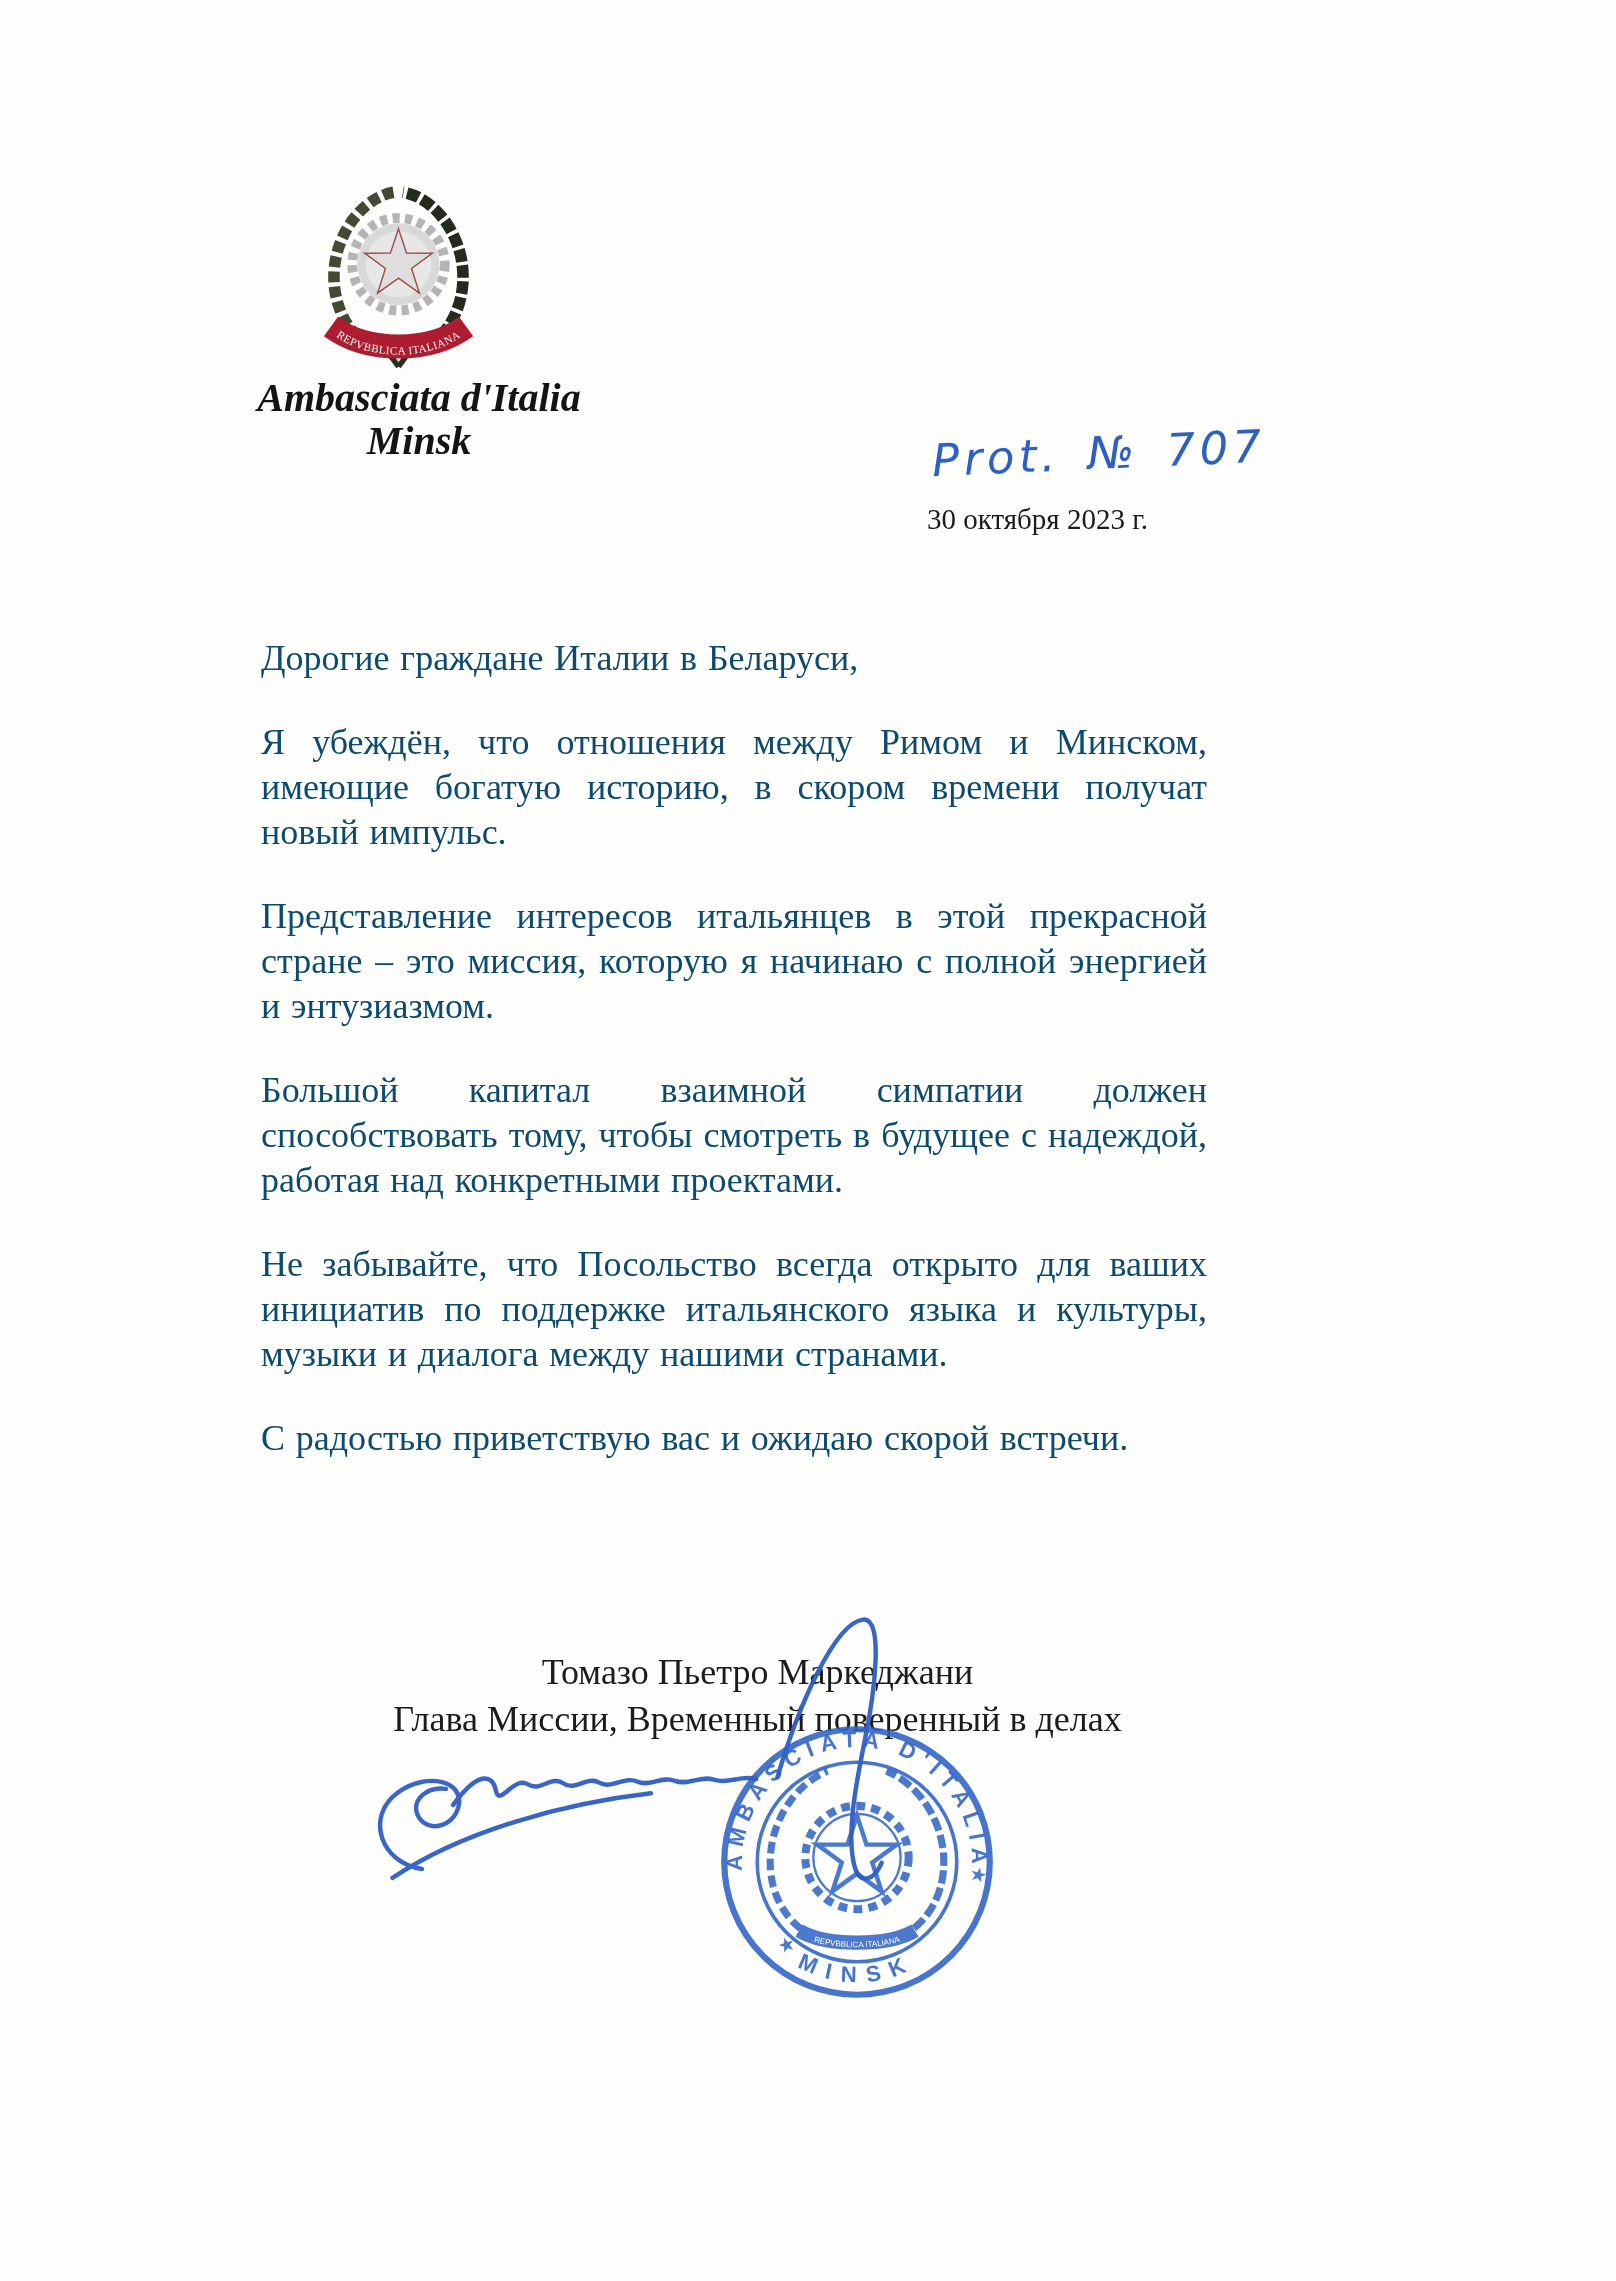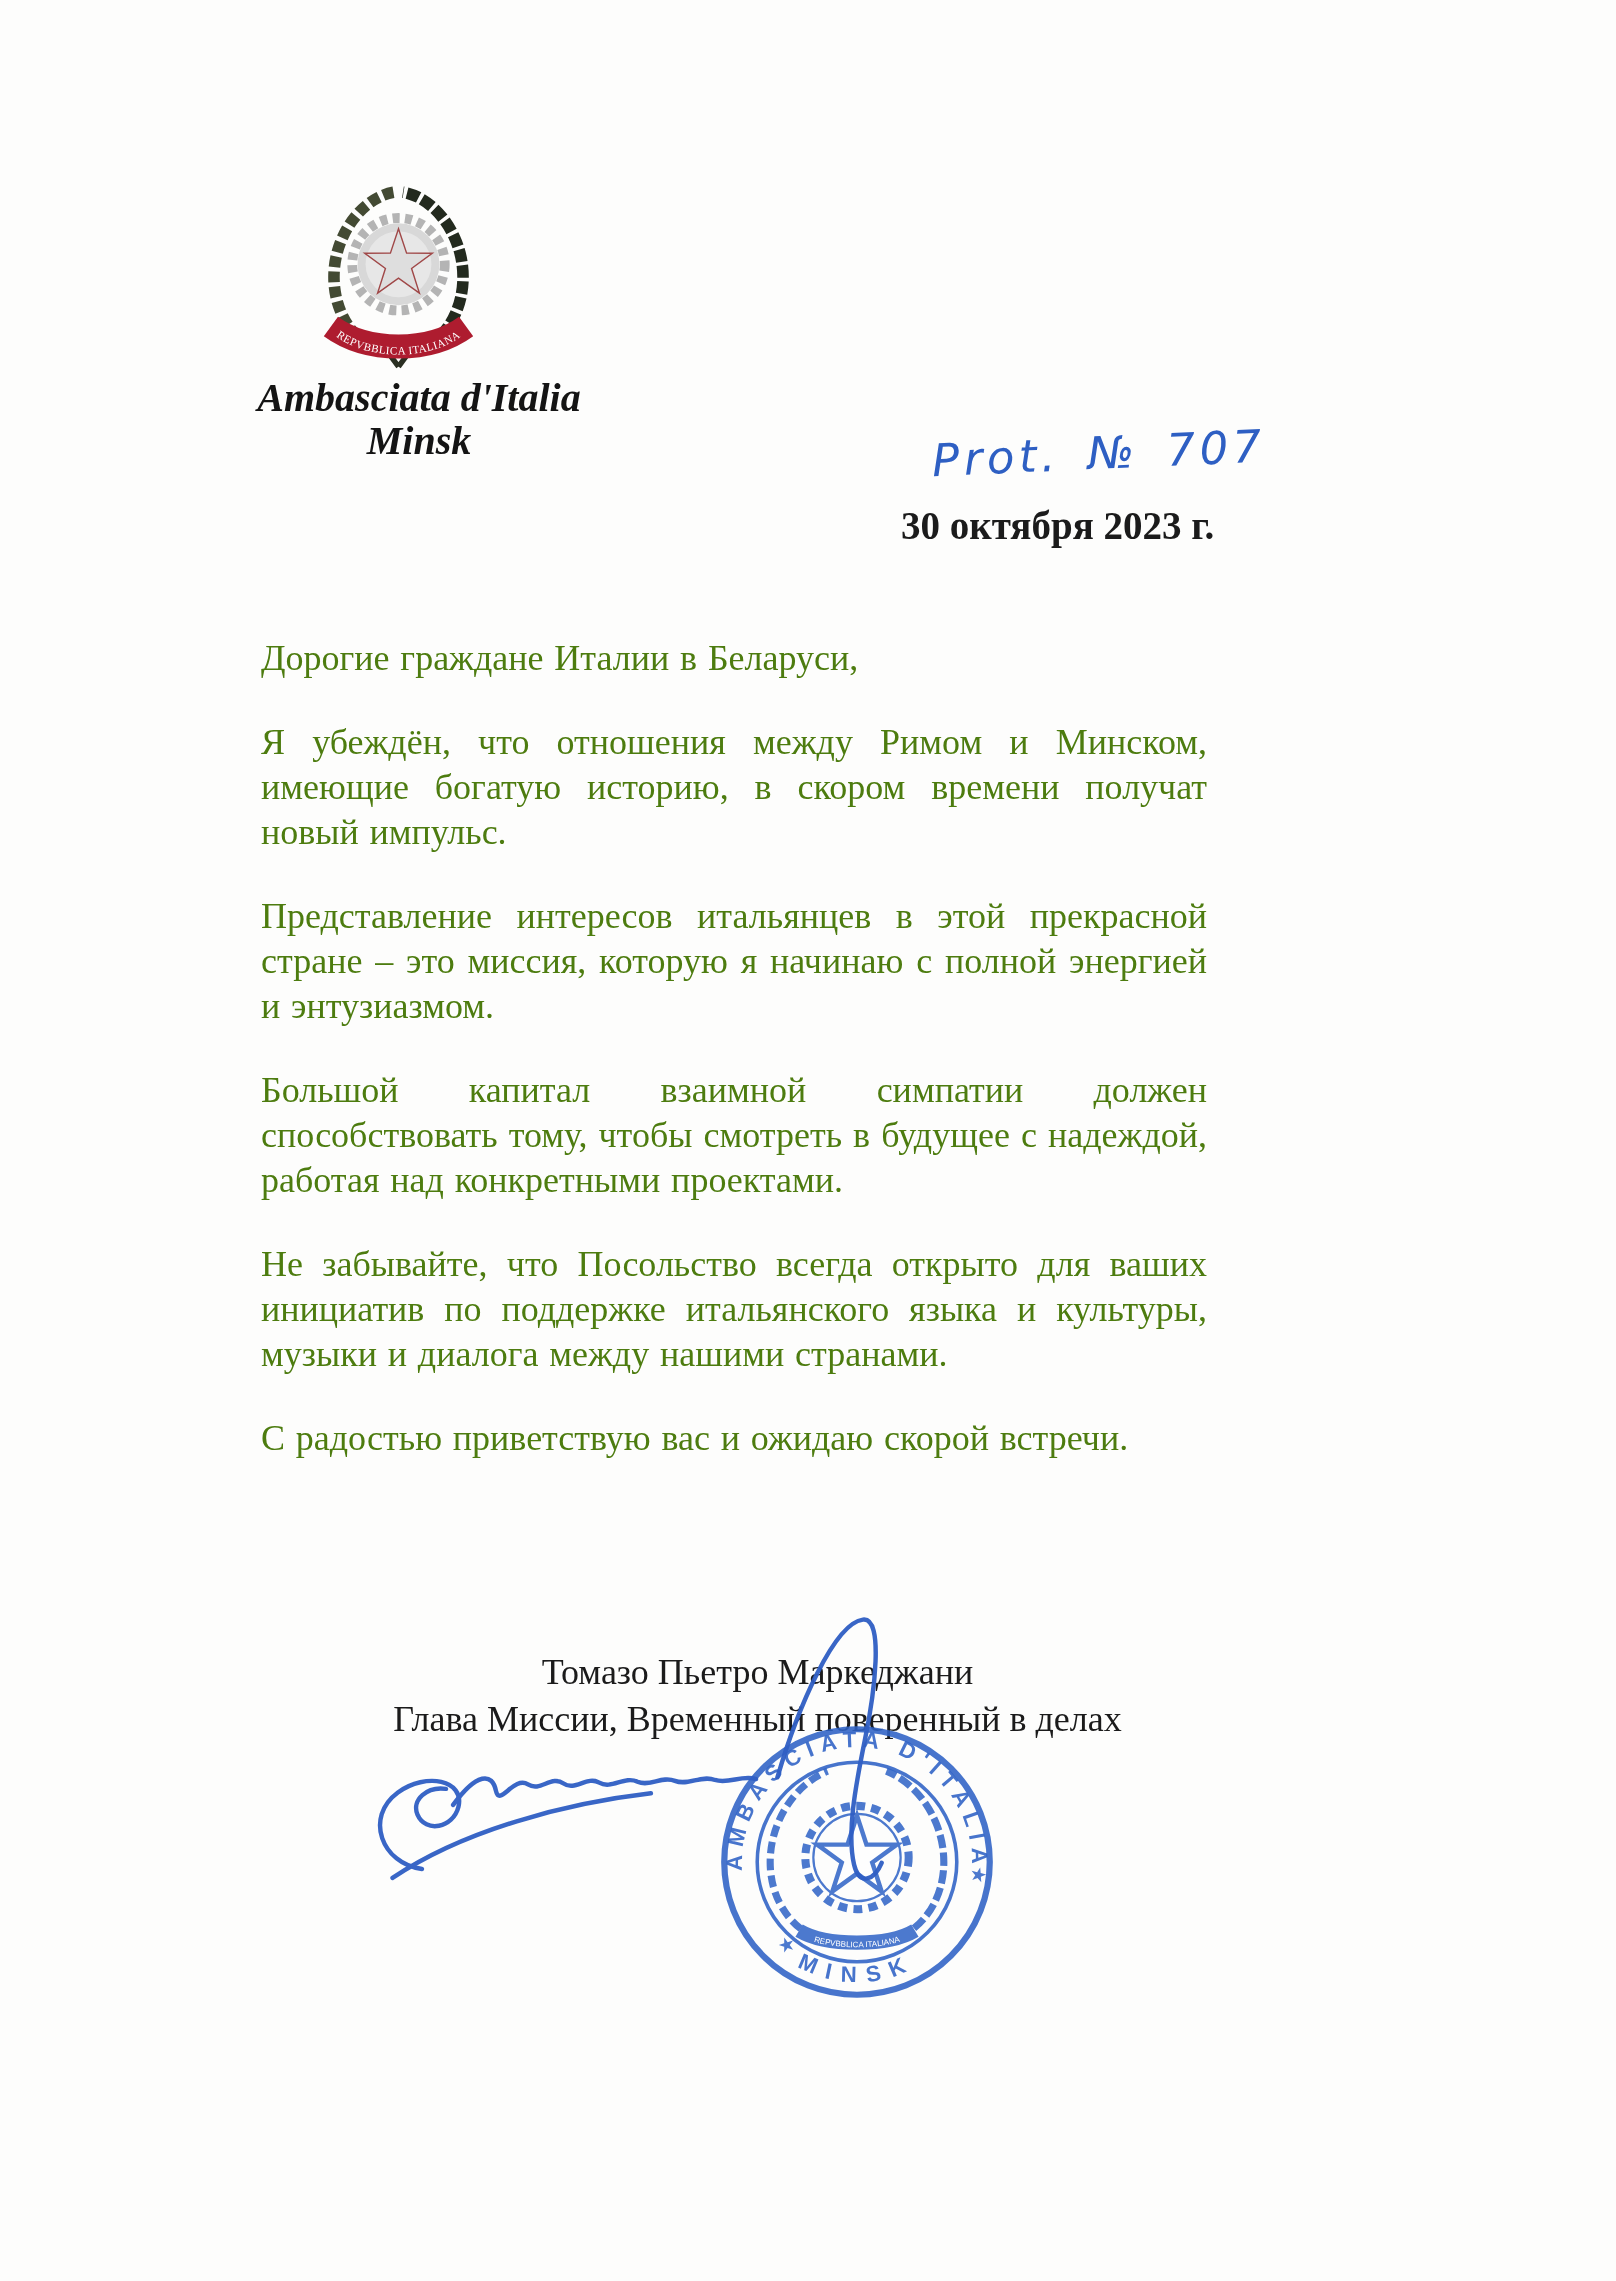--- a/index.html
+++ b/index.html
@@ -21,28 +21,28 @@
   
   .prot-note{
     position:absolute;left:932px;top:426px;width:374px;
     font-family:"DejaVu Sans", sans-serif;font-style:italic;
     font-size:45px;letter-spacing:4.5px;word-spacing:9px;
     color:#2e5fc3;transform:rotate(-2.5deg);white-space:nowrap;
   }
 
   
   .date-line{
-    position:absolute;left:901px;top:503px;
-    font-size:39px;color:#1b1b1b;white-space:nowrap;font-weight:bold;
+    position:absolute;left:927px;top:503px;
+    font-size:29px;color:#1b1b1b;white-space:nowrap;
   }
 
   
   .body-text{
     position:absolute;left:261px;top:636px;width:946px;
-    font-size:36px;line-height:45px;color:#4d7c0f;
+    font-size:36px;line-height:45px;color:#0c4a6e;
     text-align:justify;text-align-last:left;word-spacing:1.8px;
   }
   .body-text p{margin:0 0 39px 0;}
 
   
   .sig-block{
     position:absolute;left:303px;top:1649px;width:909px;
     text-align:center;font-size:36px;line-height:47px;color:#1b1b1b;
   }
 

